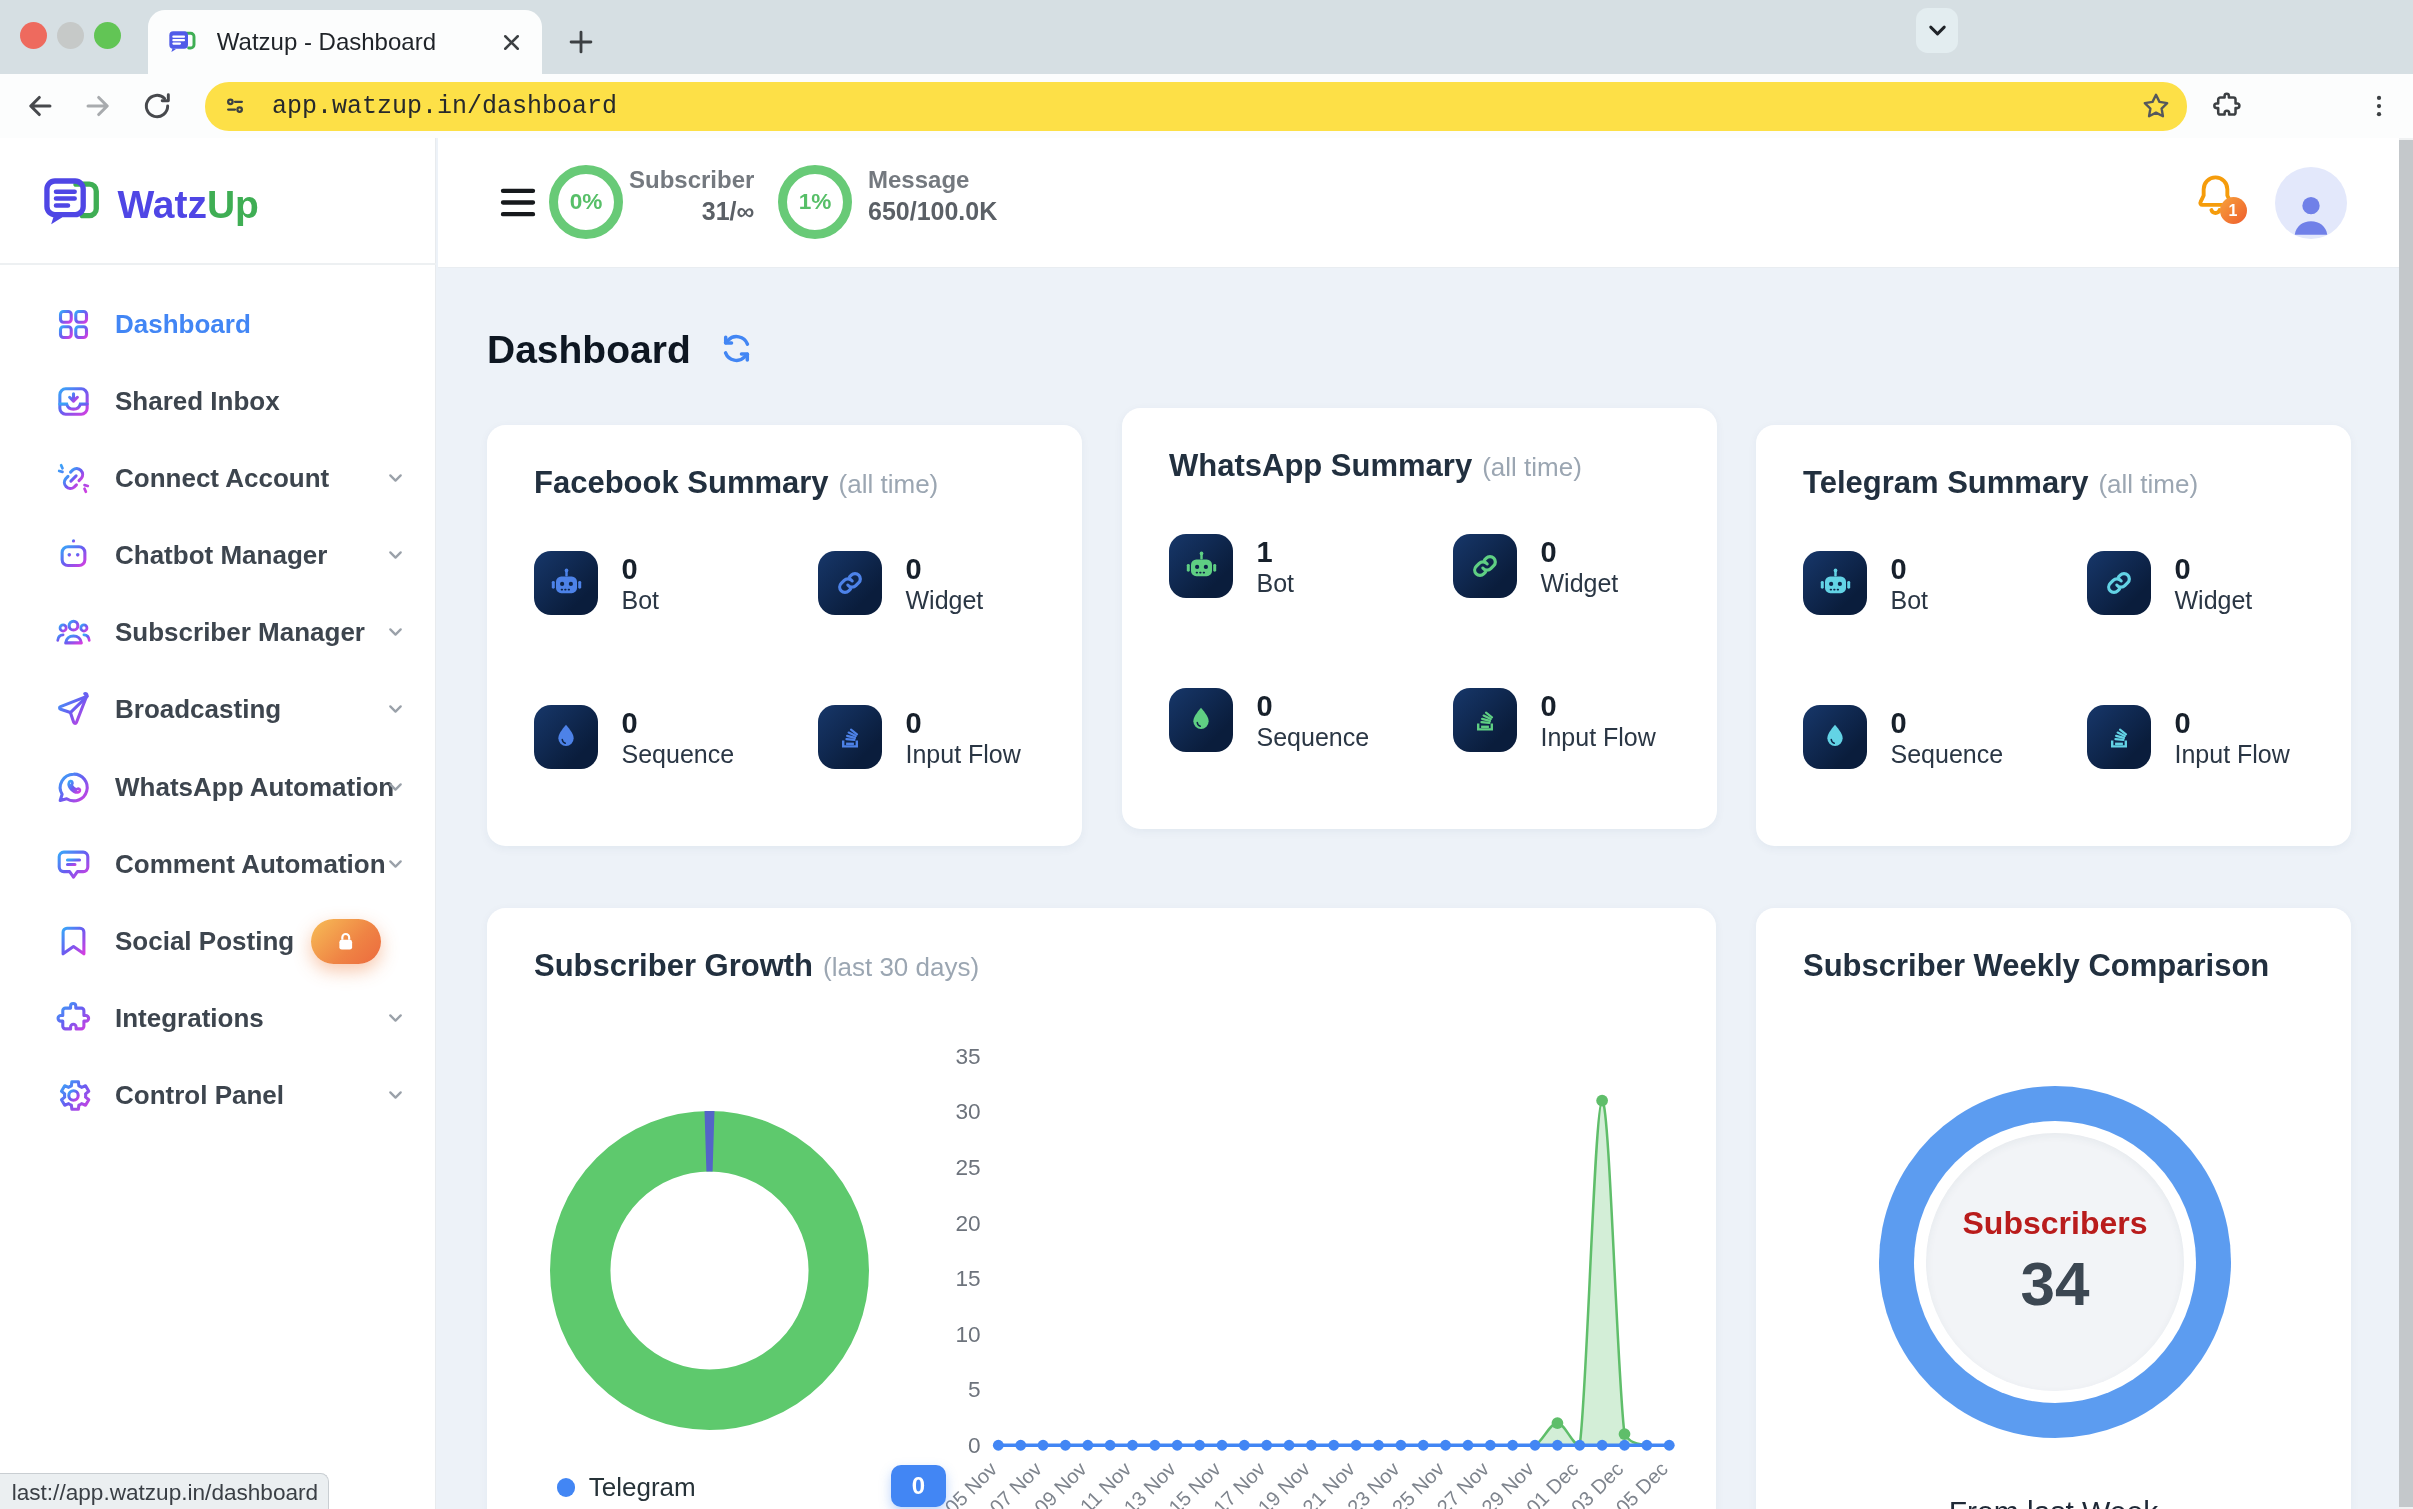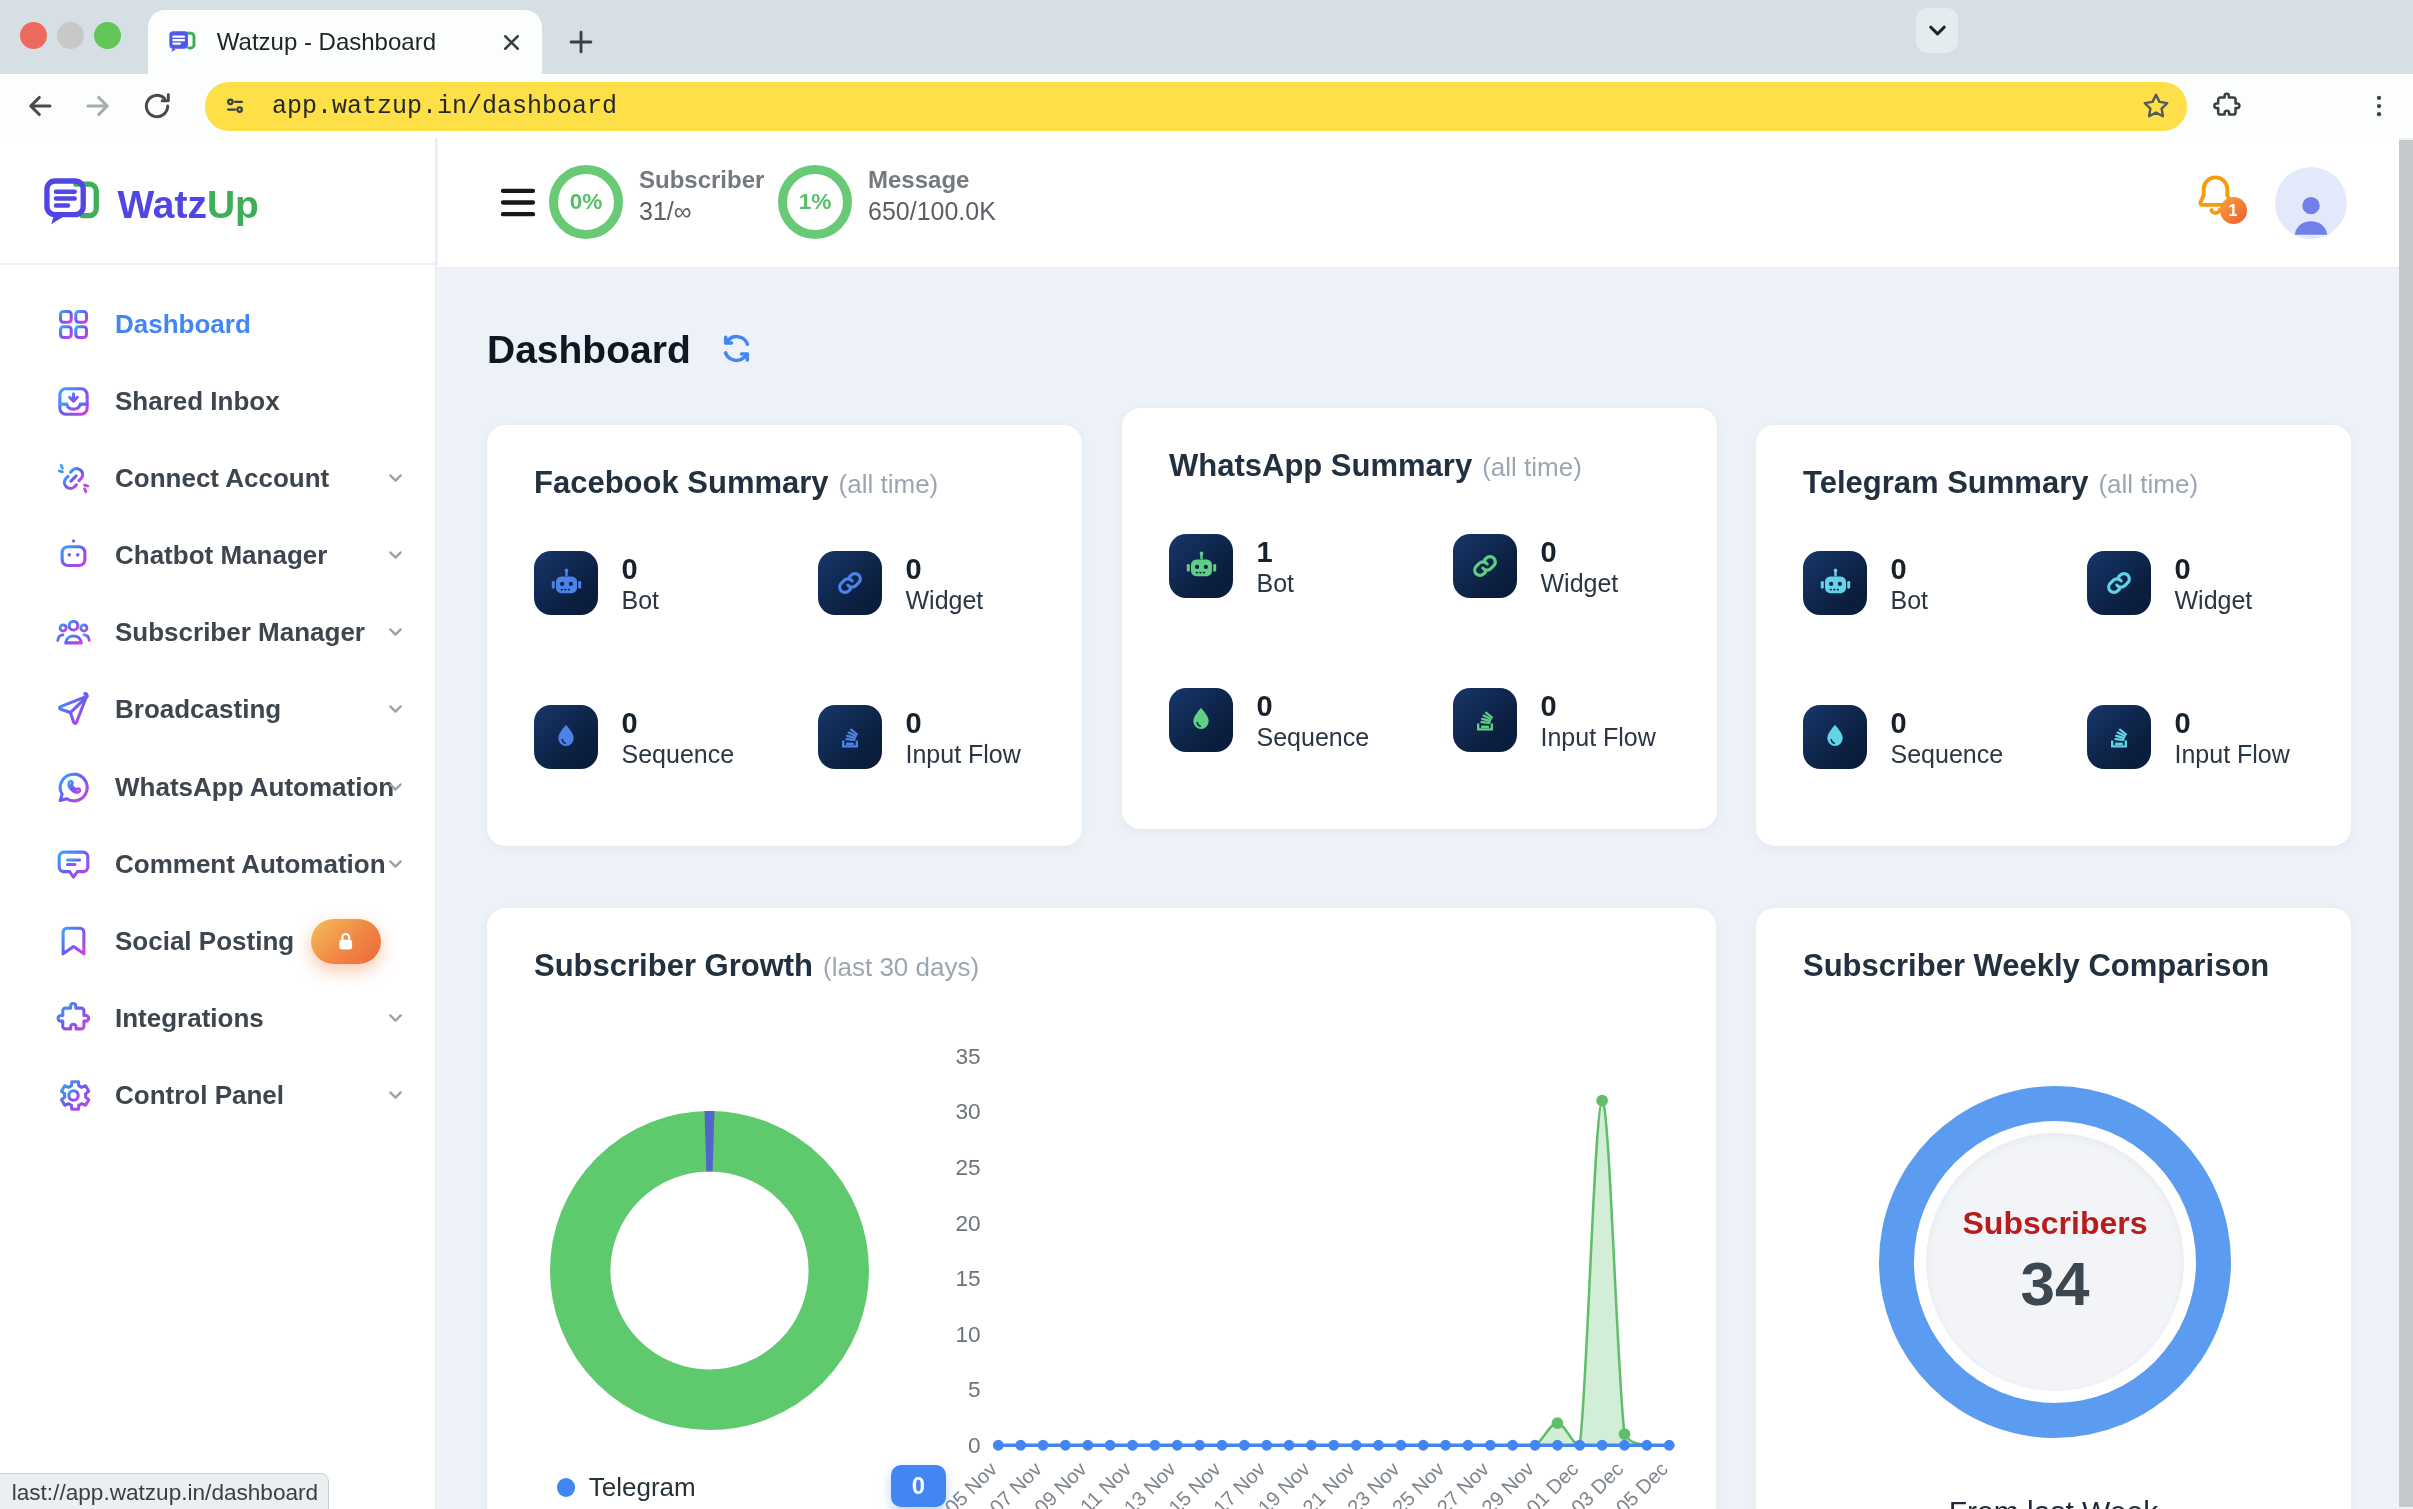--- a/index.html
+++ b/index.html
@@ -28,21 +28,21 @@
   .nav-item .nlabel { font-size:26px; font-weight:700; color:#3d454e; margin-left:22px; }
   .nav-item.active .nlabel { color:#4286f5; }
   .nav-chev { position:absolute; right:28.5px; top:50%; transform:translateY(-50%); }
   #appheader { position:absolute; left:438px; top:0; width:1961px; height:130px; background:#ffffff;
     border-bottom:1.7px solid #e9edf1; }
   .ringstat { position:absolute; top:27px; width:74px; height:74px; border-radius:50%;
     border:9.2px solid #68ca77; display:flex; align-items:center; justify-content:center; background:#fff; }
   .ringstat span { font-size:22.6px; font-weight:700; color:#57bf68; }
   .statxt { position:absolute; top:28px; }
   .statxt .l1 { font-size:24px; font-weight:700; color:#74797f; }
-  .statxt .l2 { font-size:25px; font-weight:400; color:#5b6066; margin-top:3.4px; }
+  .statxt .l2 { font-size:25px; font-weight:700; color:#5b6066; margin-top:3.4px;text-align:right; }
   #content { position:absolute; left:438px; top:130px; width:1961px; height:1241px; background:#edf2f8; }
   #page-title { position:absolute; left:49px; top:60px; font-size:39px; font-weight:700; color:#0e1722; }
   
   .card { position:absolute; background:#ffffff; border-radius:18.4px; box-shadow:0 2.5px 10px rgba(25,55,105,.05); }
   .card-title { position:absolute; left:47px; top:40px; font-size:31px; font-weight:700; color:#22303f; }
   .card-sub { font-size:26px; font-weight:400; color:#9ba6b2; margin-left:10px; }
   .stat-item { position:absolute; display:flex; }
   .tile { width:64px; height:64px; border-radius:17px; background:linear-gradient(135deg,#17376a 0%,#0a1d3c 75%);
     display:flex; align-items:center; justify-content:center; flex:none; }
   .stxt { margin-left:23.5px; display:flex; flex-direction:column; justify-content:space-between; padding:1.7px 0; height:64px; }
@@ -327,21 +327,21 @@
   </div>
 
   <div id="appheader">
     <svg class="abs" style="left:60px;top:47px" width="40" height="35" viewBox="0 0 24 20">
       <path d="M3 3h18M3 10h18M3 17h18" stroke="#16191c" stroke-width="2.6" stroke-linecap="round"></path>
     </svg>
 
     <div class="ringstat" style="left:111px">
       <span>0%</span>
     </div>
-    <div class="statxt" style="left:201px">
+    <div class="statxt" style="left:191px">
       <div class="l1">Subscriber</div>
       <div class="l2">31/∞</div>
     </div>
 
     <div class="ringstat" style="left:340px">
       <span>1%</span>
     </div>
     <div class="statxt" style="left:430px">
       <div class="l1">Message</div>
       <div class="l2">650/100.0K</div>

